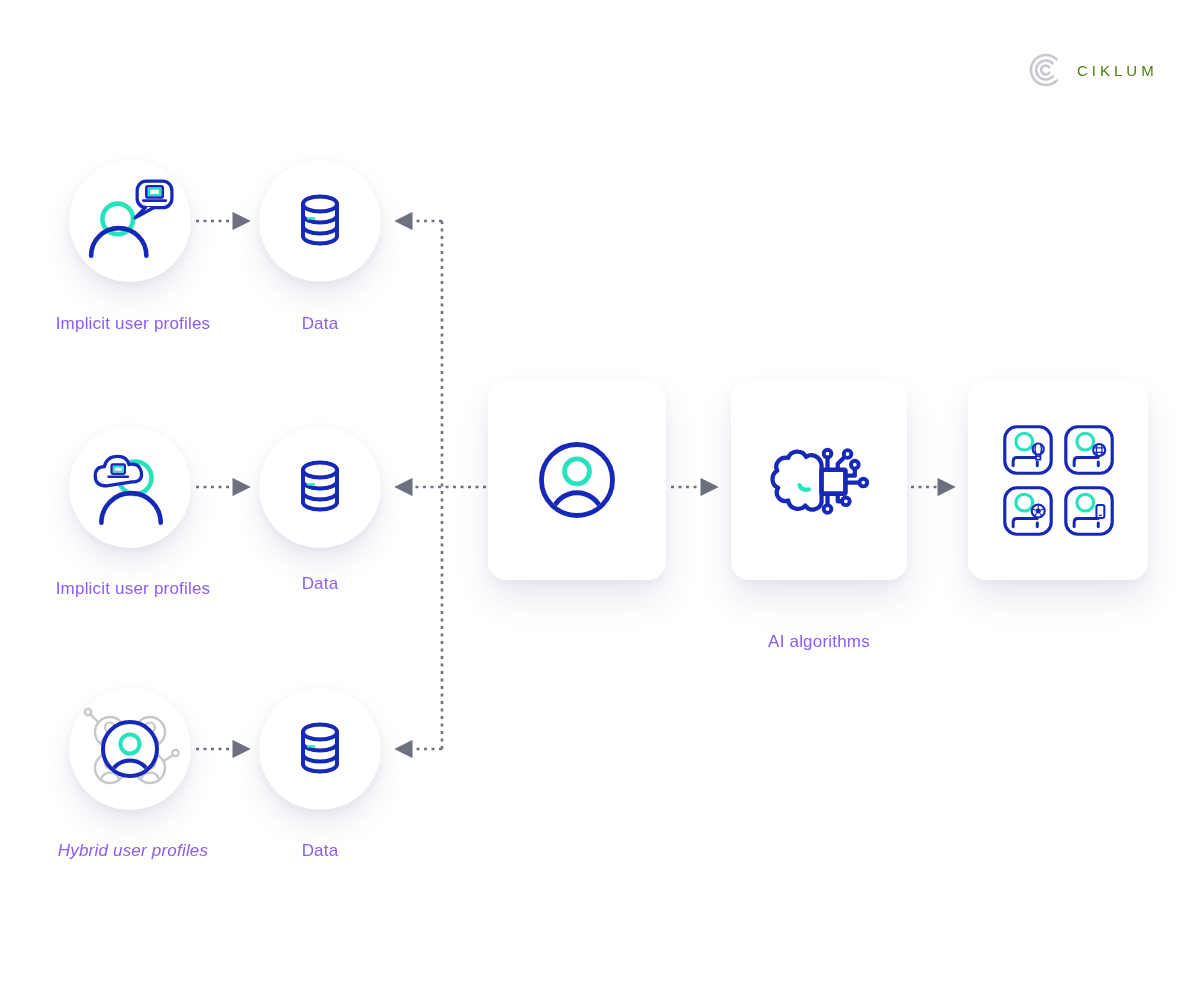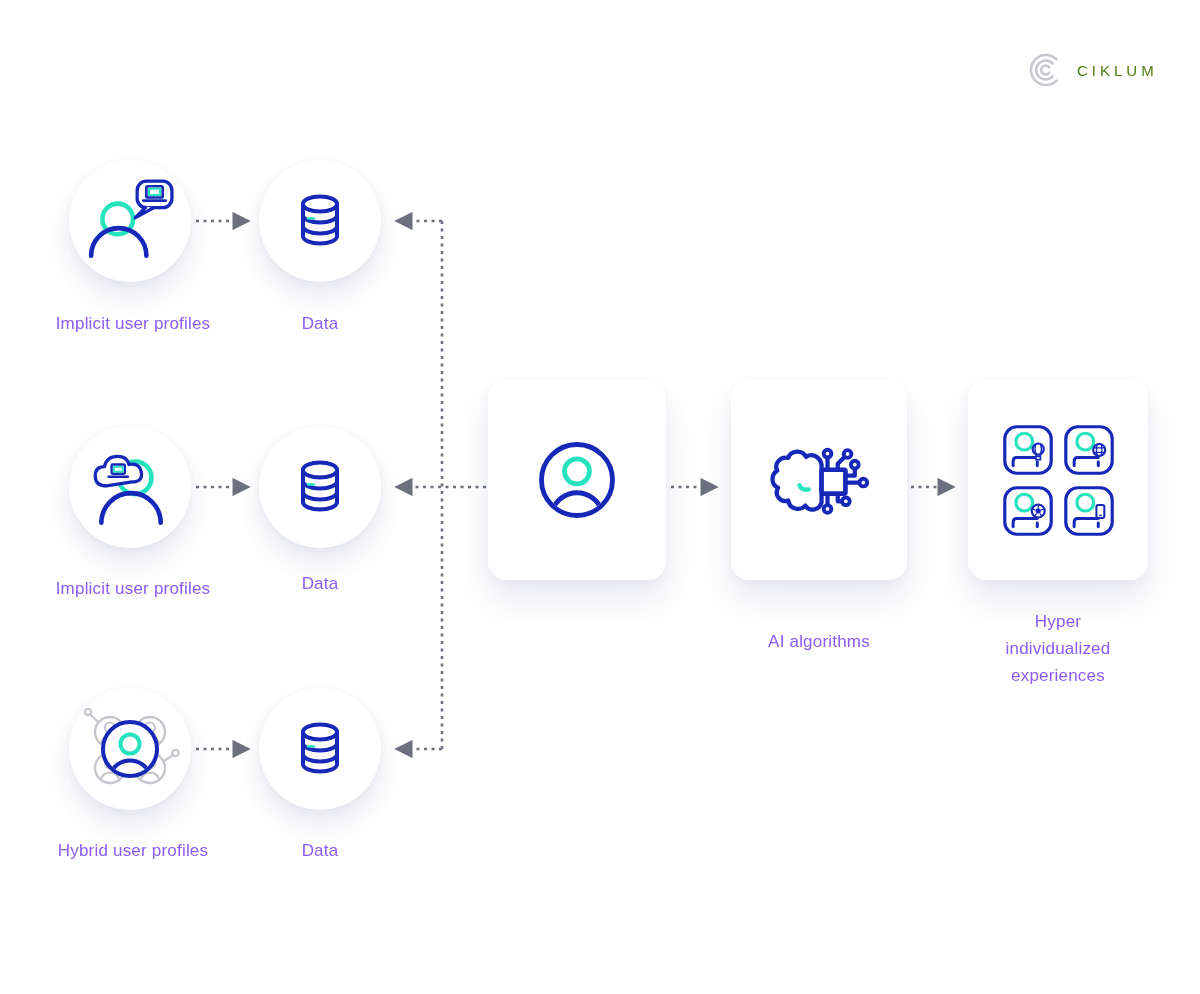--- a/index.html
+++ b/index.html
@@ -137,21 +137,21 @@
       <use href="#sat" x="70" y="69"></use>
       <path d="M18 23 L10 15" stroke="#c6c7cc" stroke-width="2.2"></path>
       <circle cx="8" cy="13" r="3.2" fill="#fff" stroke="#c6c7cc" stroke-width="2.2"></circle>
       <path d="M84 62 L93 56" stroke="#c6c7cc" stroke-width="2.2"></path>
       <circle cx="95.5" cy="54" r="3.2" fill="#fff" stroke="#c6c7cc" stroke-width="2.2"></circle>
       <circle cx="50" cy="50" r="27" fill="#fff" stroke="#1628b8" stroke-width="4"></circle>
       <circle cx="50" cy="45" r="9.5" fill="none" stroke="#27e3bd" stroke-width="4"></circle>
       <path d="M30 76 A21 21 0 0 1 70 76" fill="none" stroke="#1628b8" stroke-width="4" clip-path="url(#centerClip)"></path>
     </svg>
   </div>
-  <div class="lbl" style="left:43px;top:837px;width:180px;">Hybrid user profiles</div>
+  <div class="lbl" style="left:43px;top:837px;width:180px;font-style:italic;">Hybrid user profiles</div>
 
   <div class="bubble" style="left:259px;top:688px;">
     <svg width="64" height="64" viewBox="0 0 64 64">
       <g fill="none" stroke="#1628b8" stroke-width="4" stroke-linecap="round">
         <ellipse cx="32" cy="15" rx="17" ry="7.5"></ellipse>
         <path d="M15 15 V47"></path>
           <path d="M49 15 V47"></path>
         <path d="M15 47 A17 7.5 0 0 0 49 47"></path>
         <path d="M15 26 A17 7.5 0 0 0 49 26"></path>
         <path d="M15 37 A17 7.5 0 0 0 49 37"></path>
@@ -241,15 +241,14 @@
         <circle cx="24" cy="19" r="9" fill="none" stroke="#27e3bd" stroke-width="3.4"></circle>
         <path d="M12 45 V40 Q12 36 16 36 H38 M38 41 V45" fill="none" stroke="#1628b8" stroke-width="3.2" stroke-linecap="round"></path>
         <g>
           <rect x="36" y="21.5" width="8.5" height="14" rx="2" fill="#fff" stroke="#1628b8" stroke-width="2.2"></rect>
           <path d="M38.6 32.8 H41.9" stroke="#1628b8" stroke-width="1.4"></path>
         </g>
       </svg>
 
     </div>
   </div>
-  <div class="lbl" style="left:983px;top:608px;width:150px;">Hyper individualized experiences</div>
 
 </div>
 
 </body></html>

